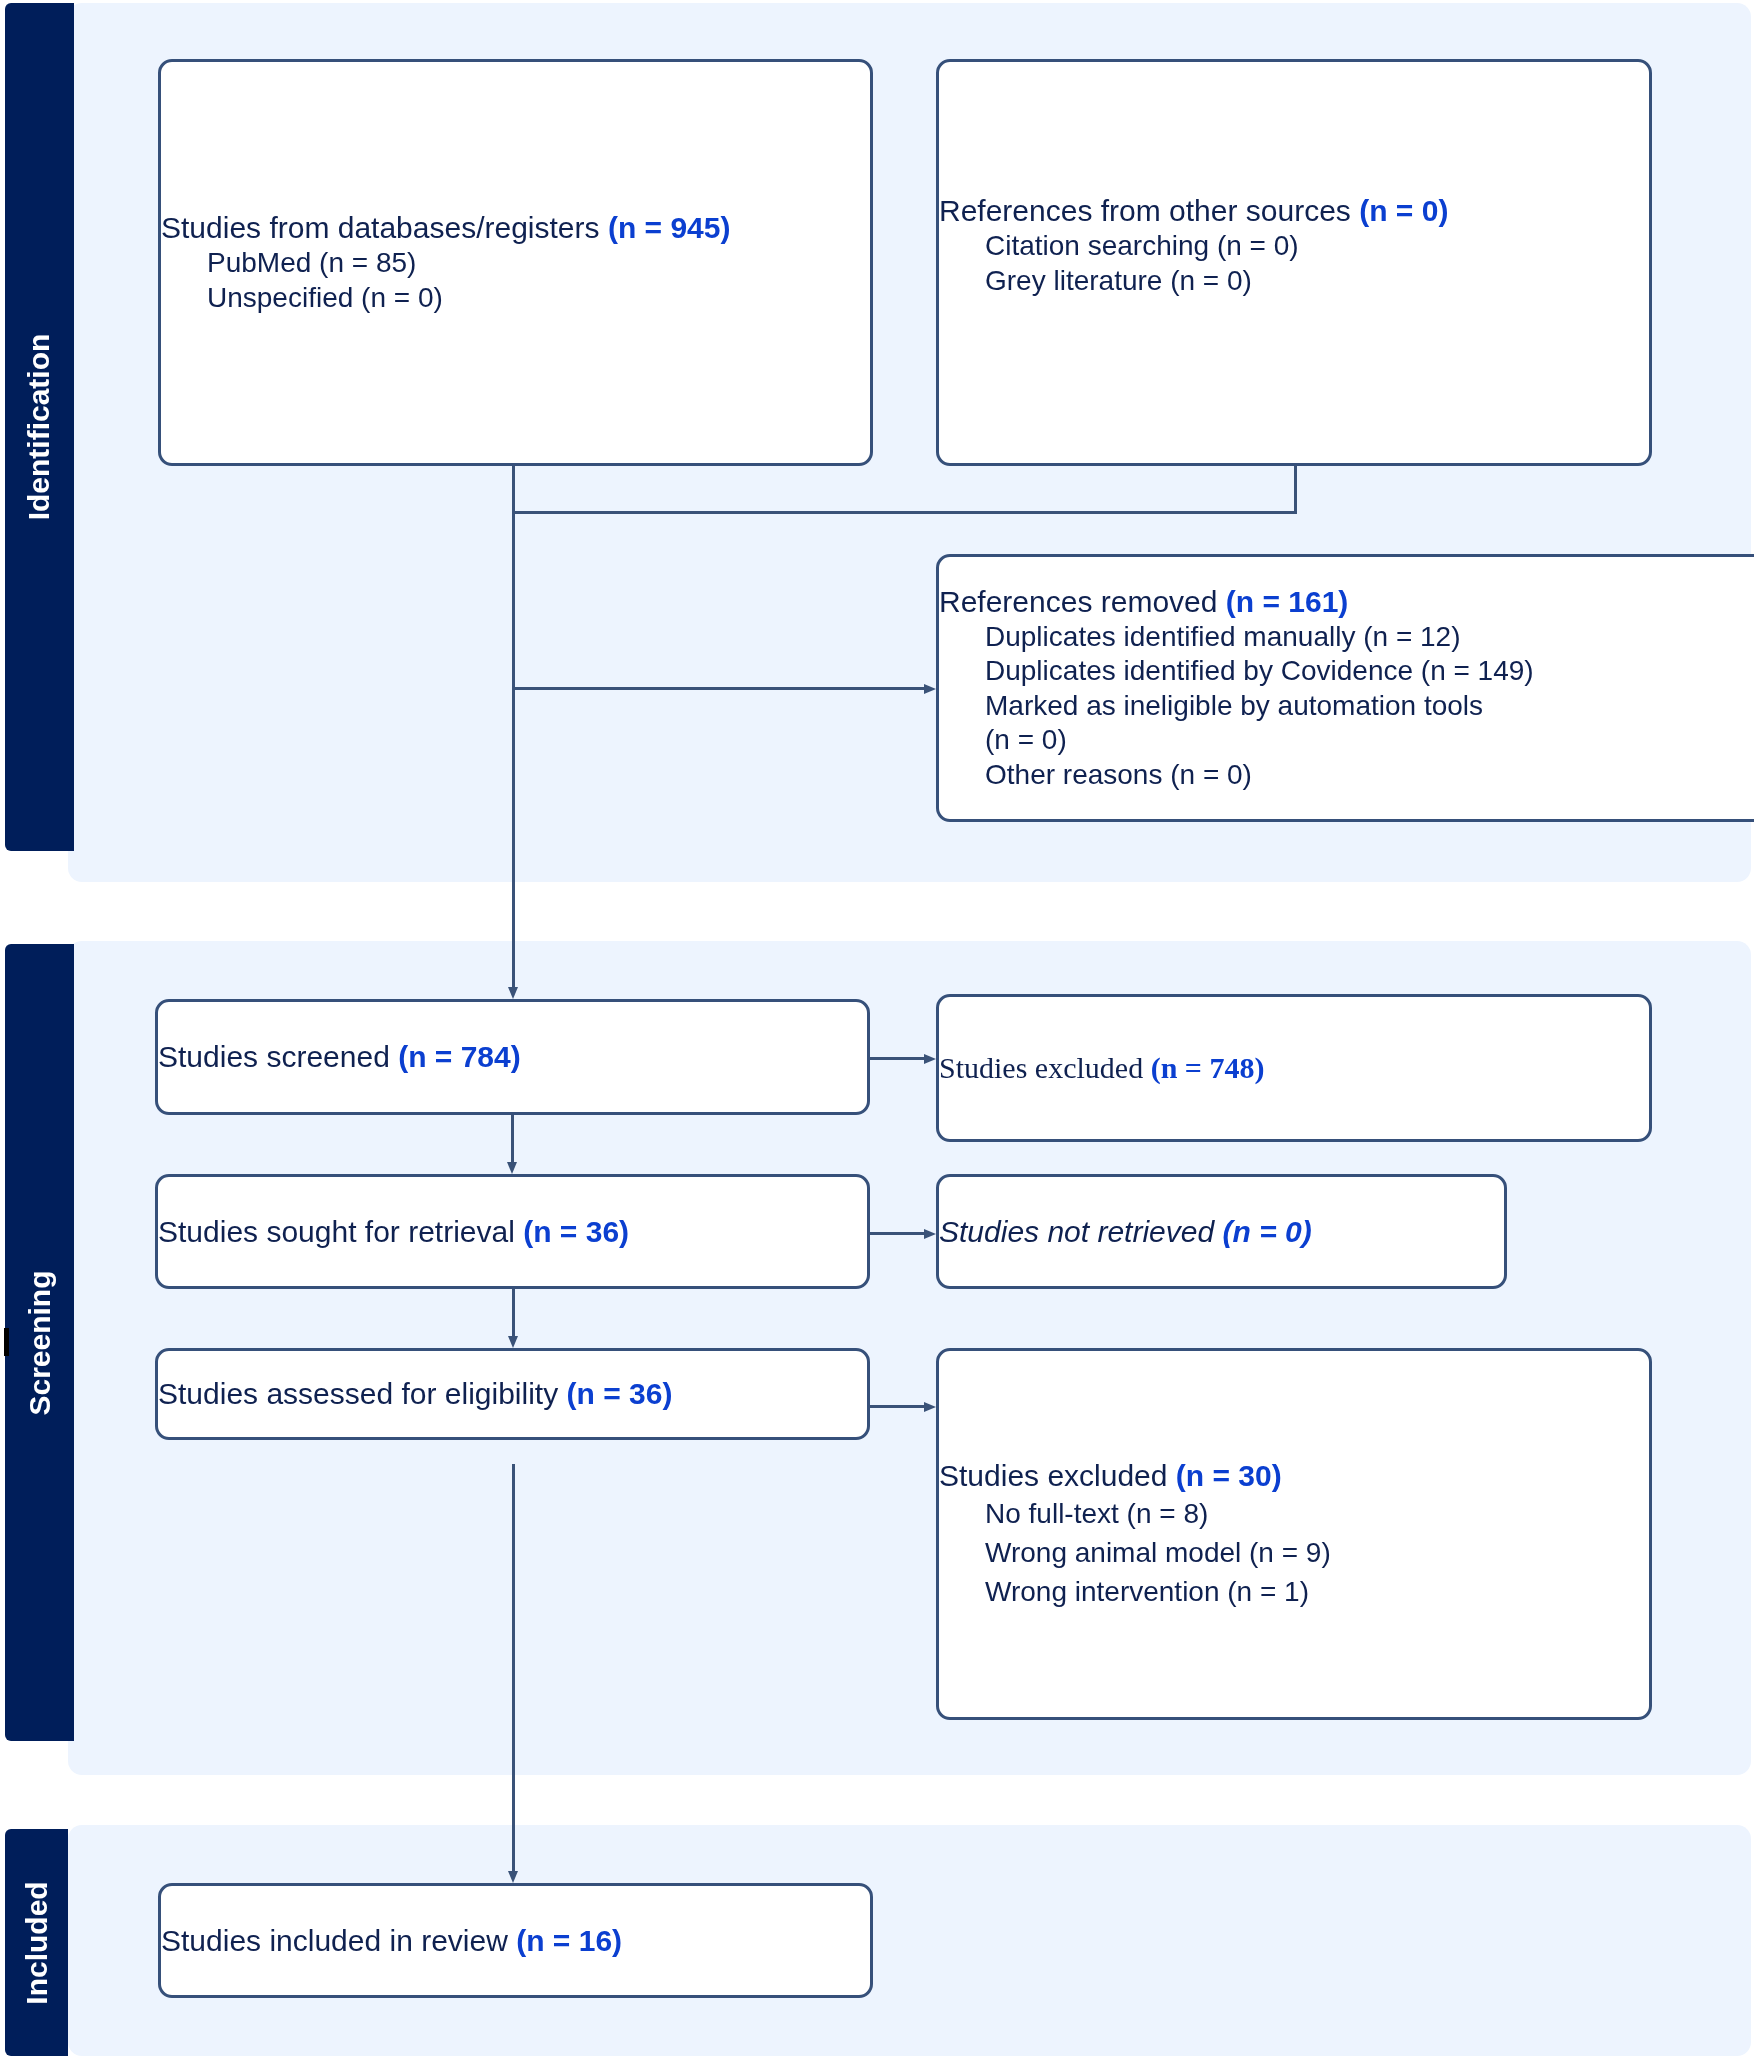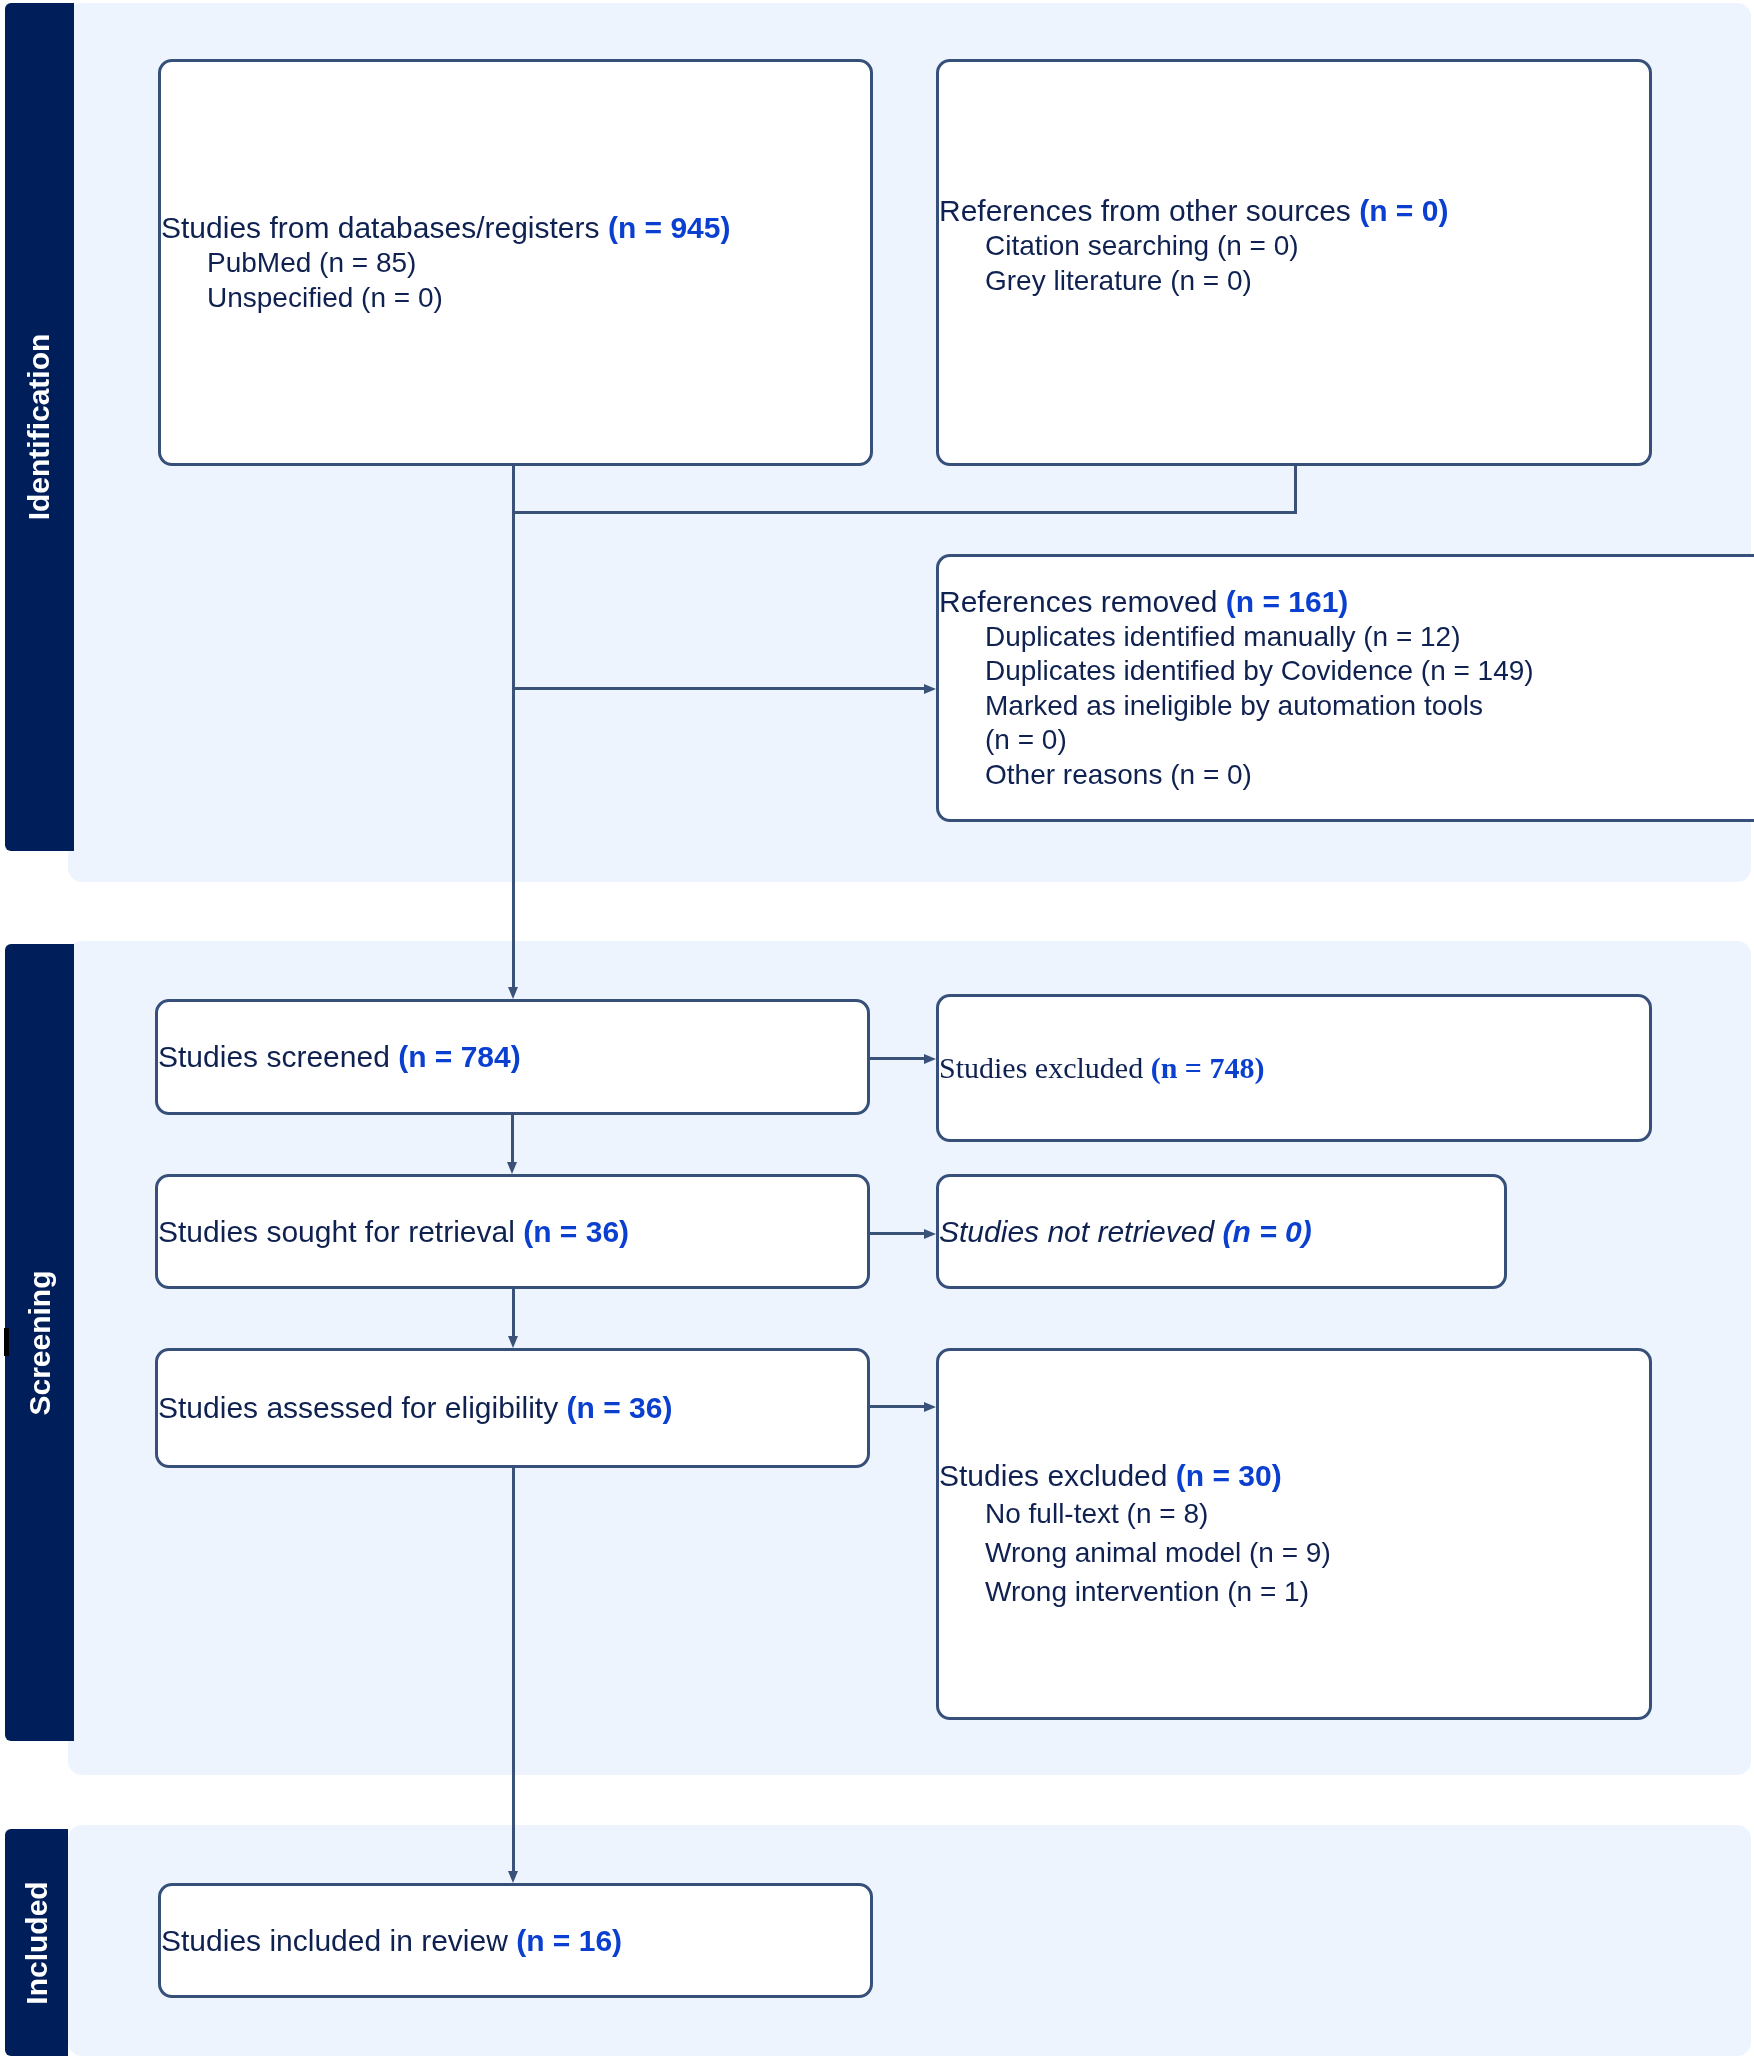--- a/index.html
+++ b/index.html
@@ -109,21 +109,21 @@
     <span class="count">(n = 36)</span>
   </div>
 </div>
 <div class="box" style="left:936px;top:1174px;width:571px;height:115px;font-style:italic;">
   <div class="title">
     <span>Studies not retrieved</span>
     <span class="count">(n = 0)</span>
   </div>
 </div>
 
-<div class="box" style="left:155px;top:1348px;width:715px;height:120px;">
+<div class="box" style="left:155px;top:1348px;width:715px;height:92px;">
   <div class="title">
     <span>Studies assessed for eligibility</span>
     <span class="count">(n = 36)</span>
   </div>
 </div>
 <div class="box" style="left:936px;top:1348px;width:716px;height:372px;">
   <div class="title">
     <span>Studies excluded</span>
     <span class="count">(n = 30)</span>
   </div>

